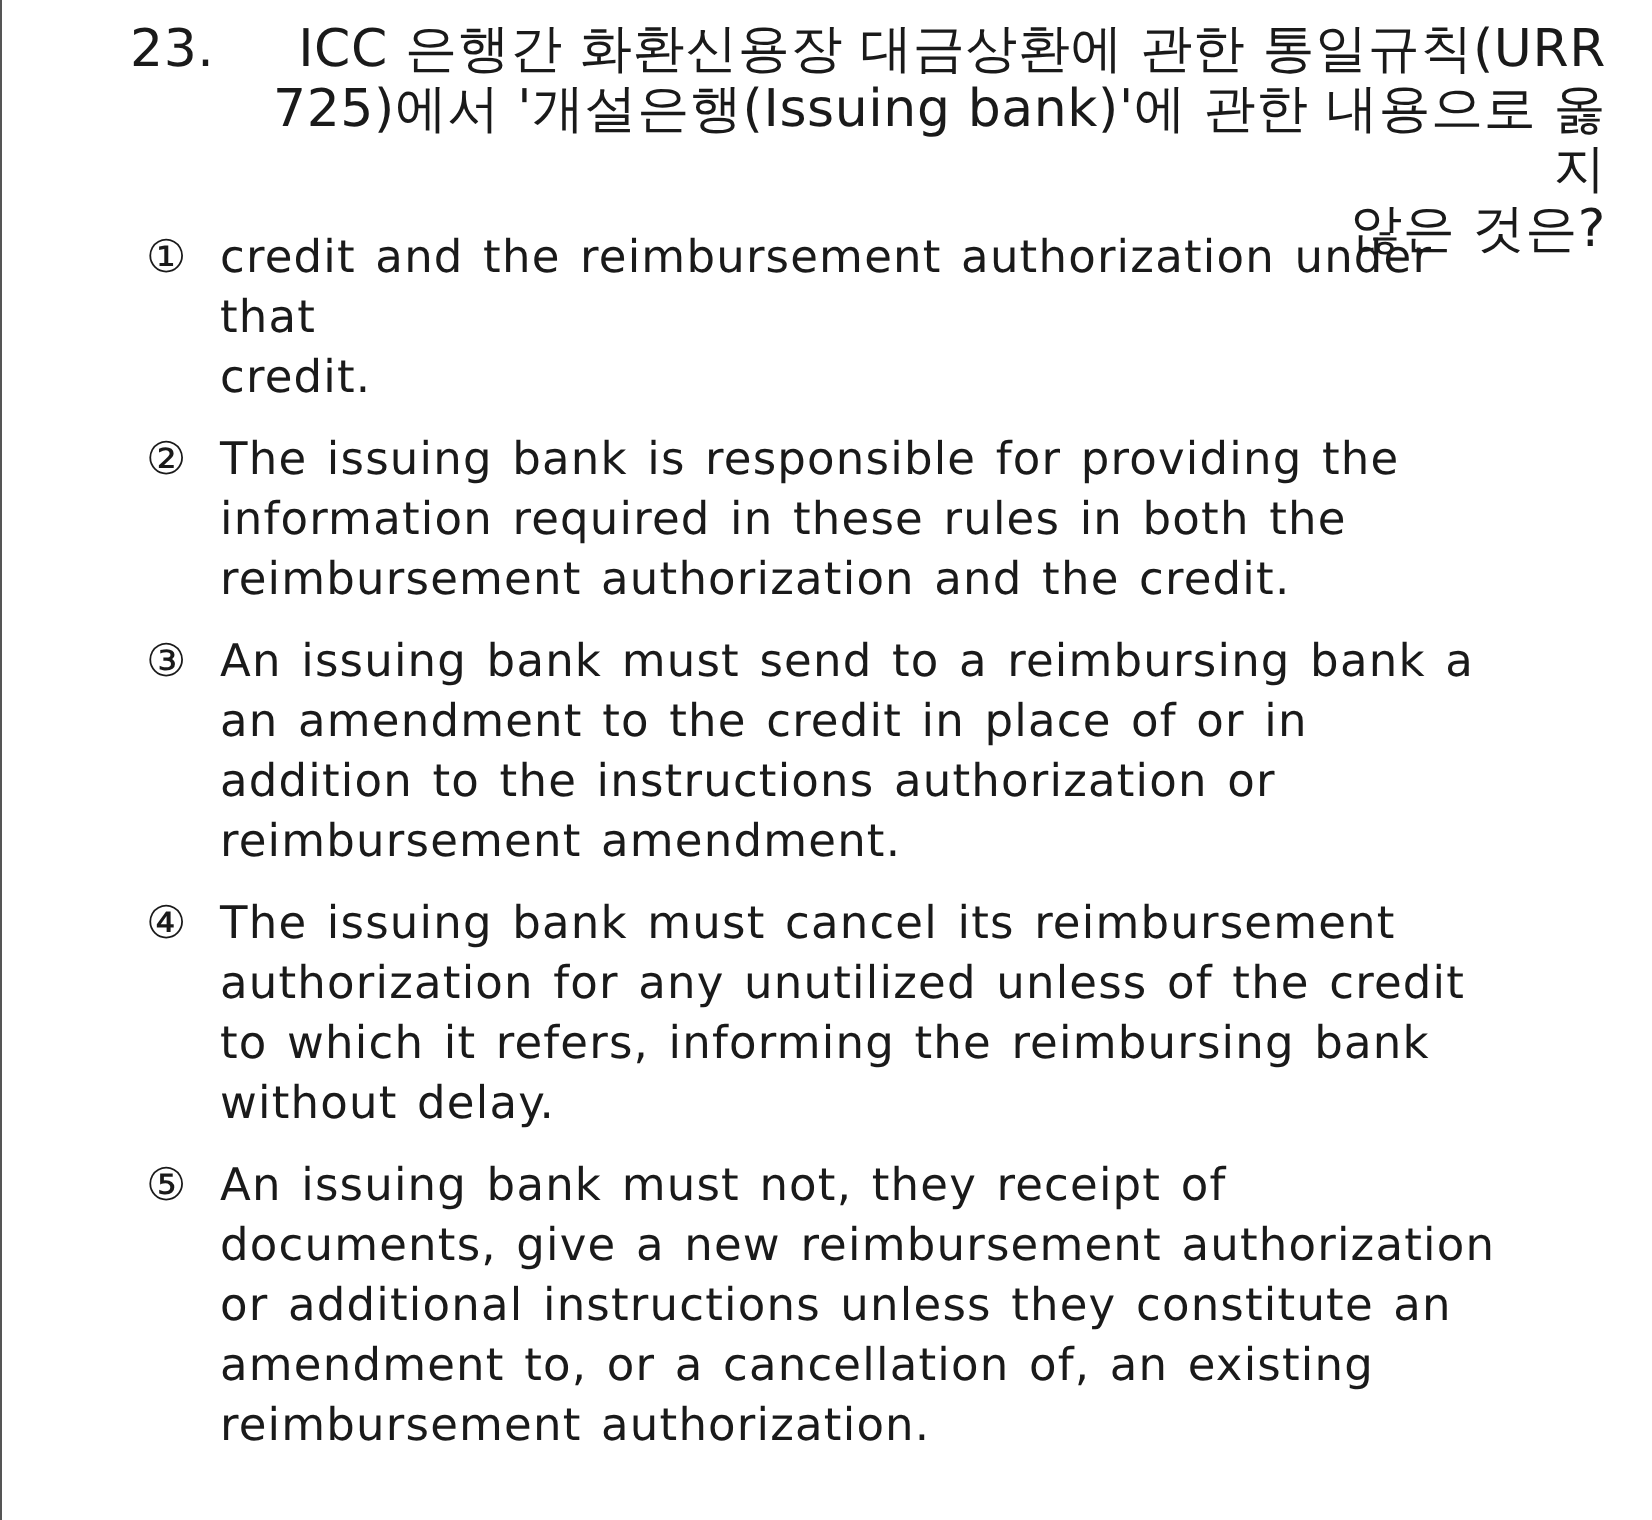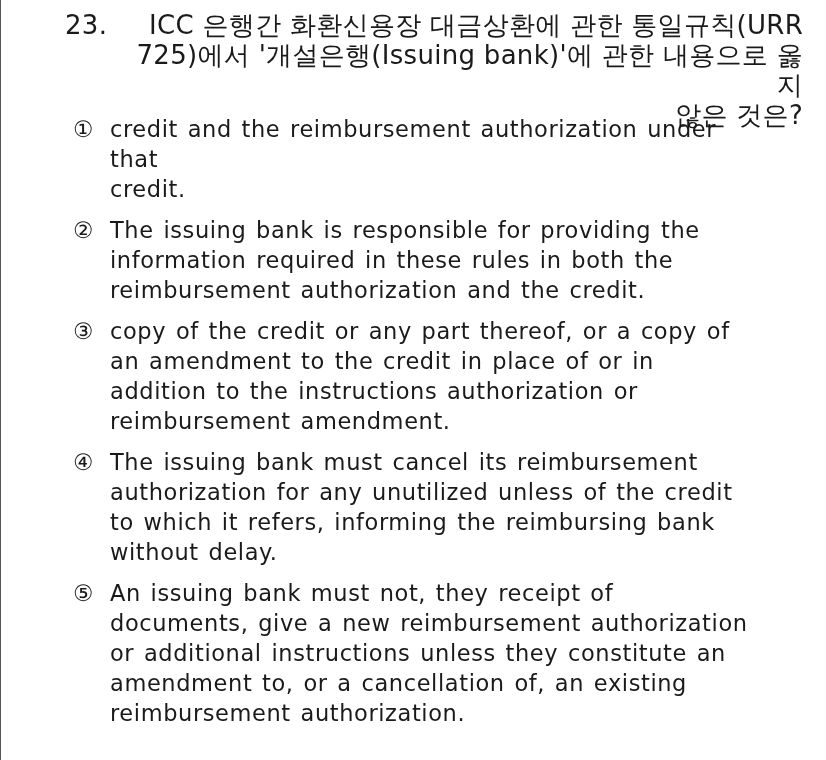--- a/index.html
+++ b/index.html
@@ -46,21 +46,21 @@
       <span class="mark">②</span>
       <div class="text">
         <div>The issuing bank is responsible for providing the</div>
         <div>information required in these rules in both the</div>
         <div>reimbursement authorization and the credit.</div>
       </div>
     </div>
     <div class="option">
       <span class="mark">③</span>
       <div class="text">
-        <div>copy of the credit or any part thereof, or a copy of</div>
+        <div>An issuing bank must send to a reimbursing bank a</div>
         <div>an amendment to the credit in place of or in</div>
         <div>addition to the instructions authorization or</div>
         <div>reimbursement amendment.</div>
       </div>
     </div>
     <div class="option">
       <span class="mark">④</span>
       <div class="text">
         <div>The issuing bank must cancel its reimbursement</div>
         <div>authorization for any unutilized unless of the credit</div>

